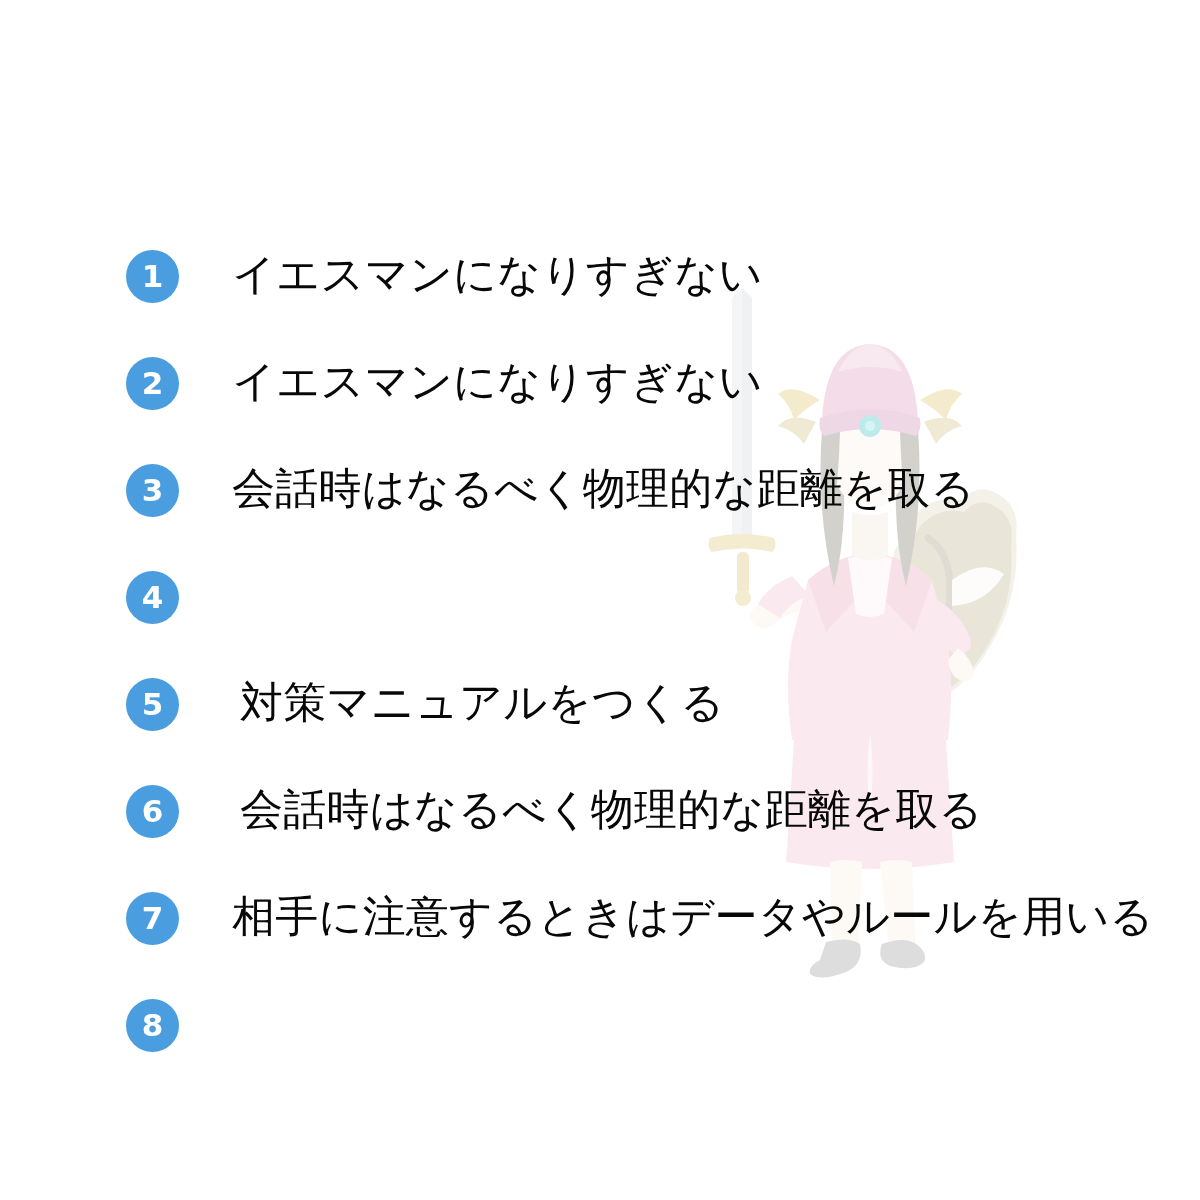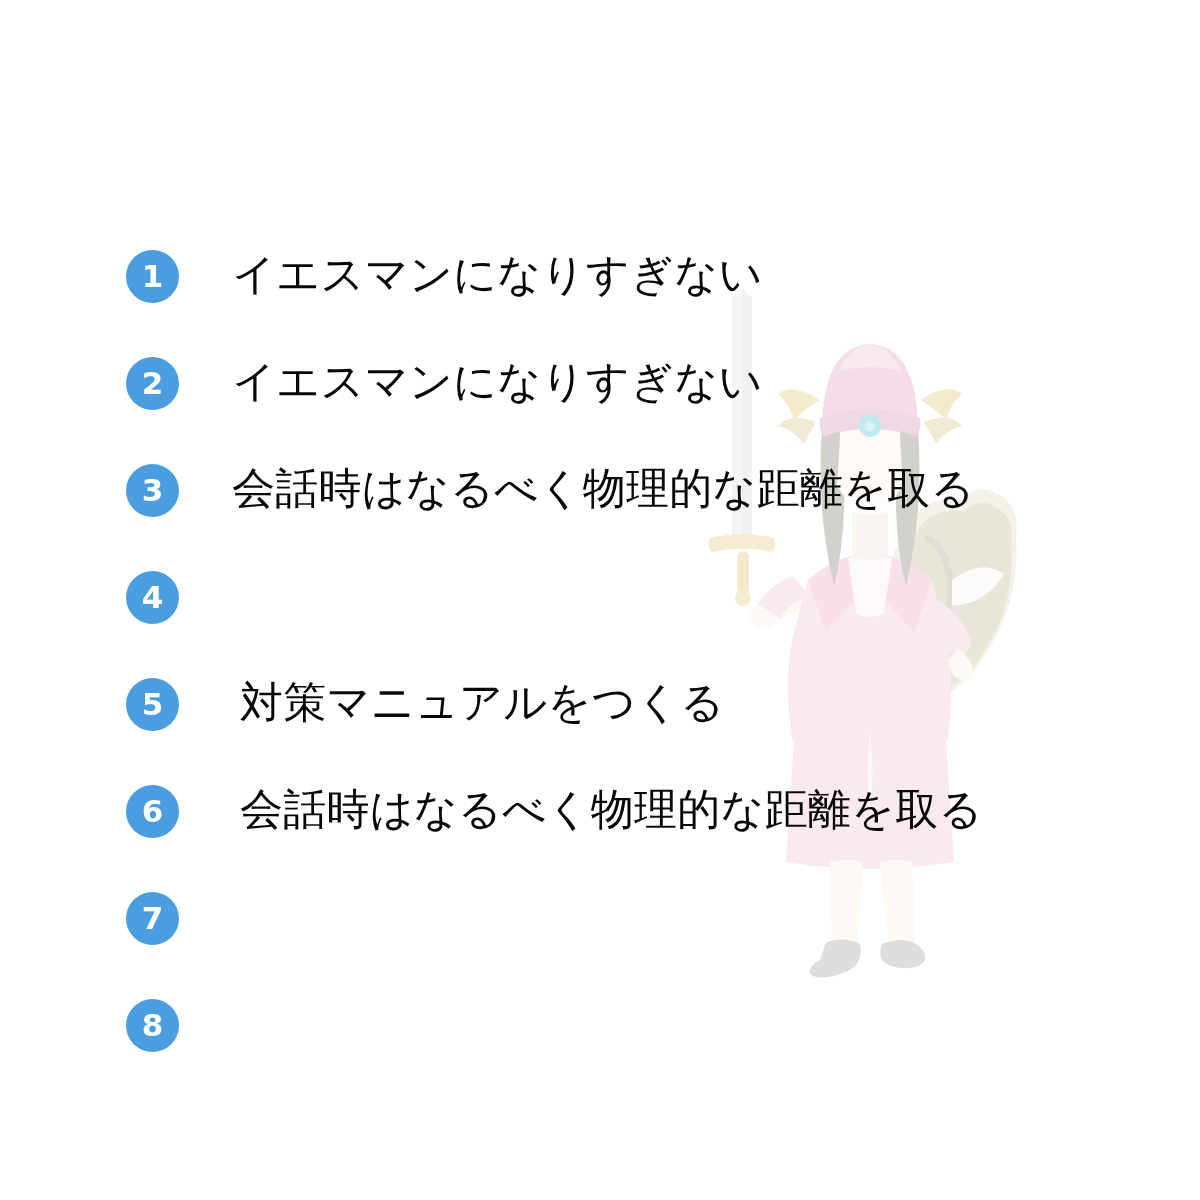--- a/index.html
+++ b/index.html
@@ -205,20 +205,21 @@
       <div class="row-text">対策マニュアルをつくる</div>
     </div>
 
     <div class="row indent">
       <div class="badge">6</div>
       <div class="row-text">会話時はなるべく物理的な距離を取る</div>
     </div>
 
     <div class="row">
       <div class="badge">7</div>
+      <div class="row-text">相手に注意するときはデータやルールを用いる</div>
     </div>
 
     <div class="row">
       <div class="badge">8</div>
     </div>
 
   </div>
 
 </div>
 

